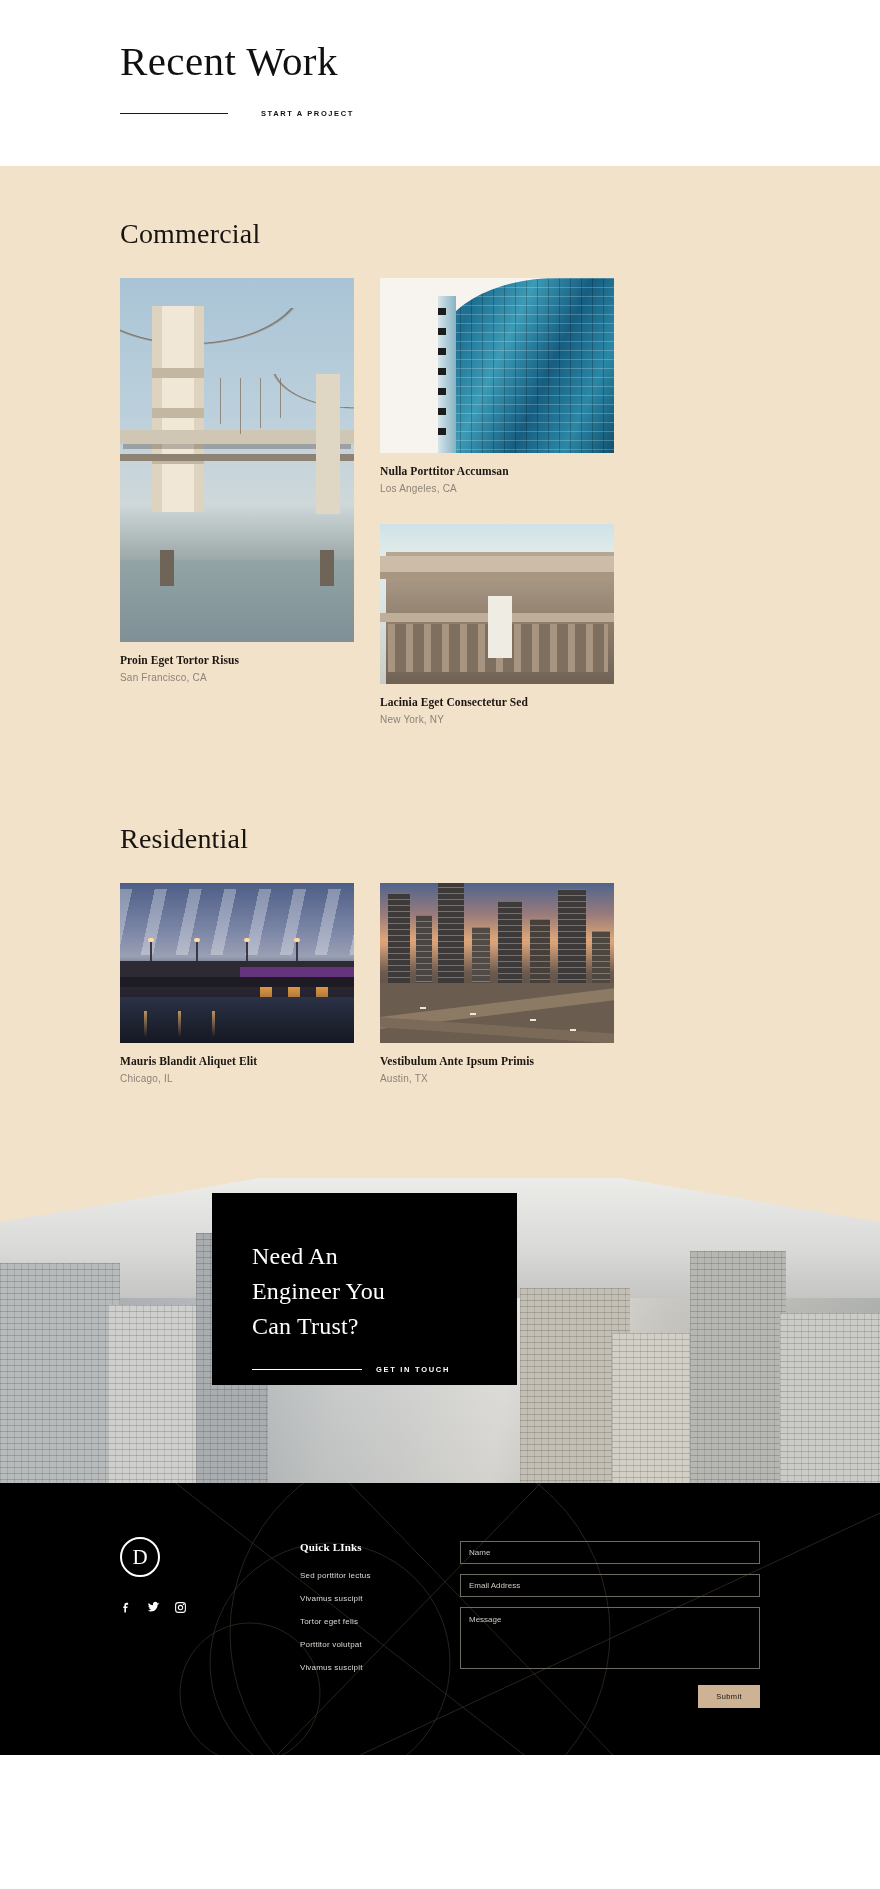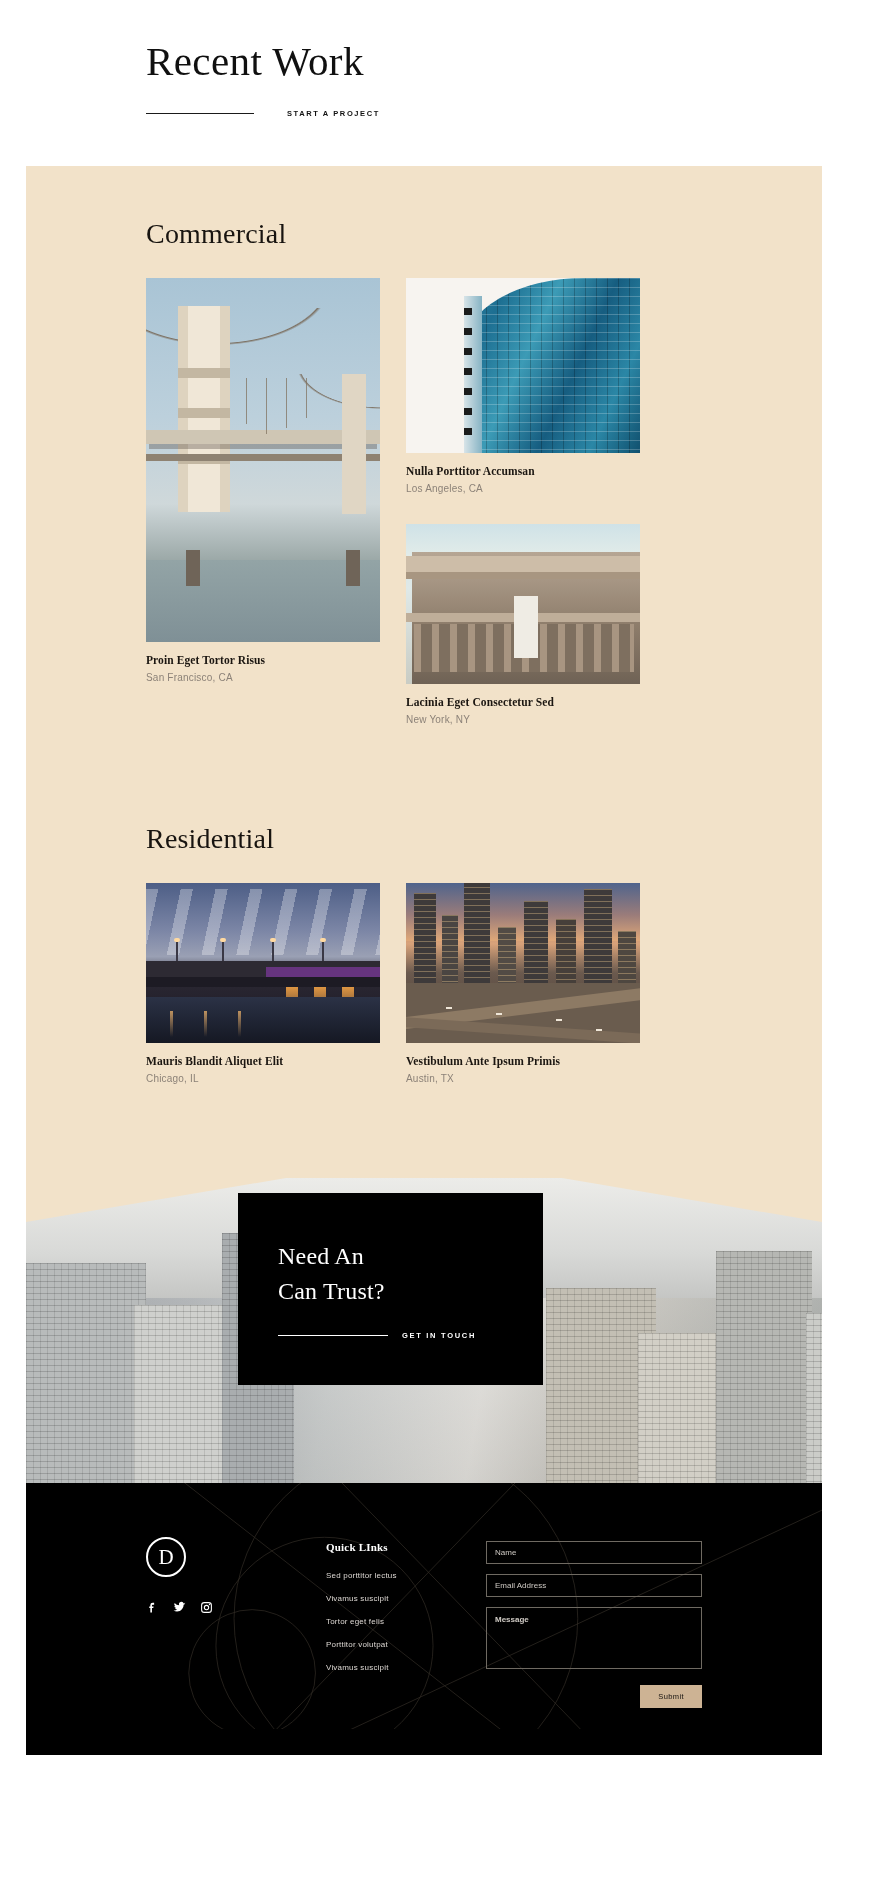--- a/index.html
+++ b/index.html
@@ -3,21 +3,21 @@
 <meta charset="utf-8">
 <style>
   * { margin:0; padding:0; box-sizing:border-box; }
   html,body { width:880px; }
   body {
     font-family:"Liberation Sans", sans-serif;
     background:#ffffff;
     width:880px;
     overflow-x:hidden;
   }
-  .page { width:796px; position:relative;margin-left:26px; }
+  .page { width:880px; position:relative; }
 
   
   .hero {
     background:#ffffff;
     height:166px;
     padding-left:120px;
     padding-top:38px;
     position:relative;
   }
   .hero-title {
@@ -194,21 +194,21 @@
     text-decoration:none;
   }
   .f-col-form { flex:1; padding-top:4px; }
   .form-row { display:flex; gap:10px;flex-direction:column; }
   .fld {
     background:transparent; border:1px solid #6f6a62; color:#cfcac4;
     font-family:"Liberation Sans", sans-serif; font-size:8px;
     padding:6px 8px; width:100%; outline:none;
   }
   .fld::placeholder { color:#cfcac4; }
-  .msg { height:62px; margin-top:10px; resize:none; line-height:1.4;font-weight:bold; }
+  .msg { height:62px; margin-top:10px; resize:none; line-height:1.4; }
   .submit-row { display:flex; justify-content:flex-end; margin-top:12px; }
   .submit-btn {
     background:#cdb394; border:none; color:#171310;
     font-size:7.5px; letter-spacing:0.4px; padding:7px 18px; cursor:pointer;
     font-family:"Liberation Sans", sans-serif;
   }
 
   
   .ph { position:relative; overflow:hidden; }
   .ph > i { position:absolute; display:block; }
@@ -427,20 +427,21 @@
       <div class="bldg b5"></div>
       <div class="bldg b6"></div>
       <div class="bldg b7"></div>
     </div>
     <div class="cta-edge-left"></div>
     <div class="cta-edge-right"></div>
 
     <div class="cta-box">
       <div class="cta-heading">
         <div>Need An</div>
+        <div>Engineer You</div>
         <div>Can Trust?</div>
       </div>
       <div class="cta-link-row">
         <span class="cta-link-rule"></span>
         <span class="cta-link-label">GET IN TOUCH</span>
       </div>
     </div>
   </section>
 
   <footer class="footer">

